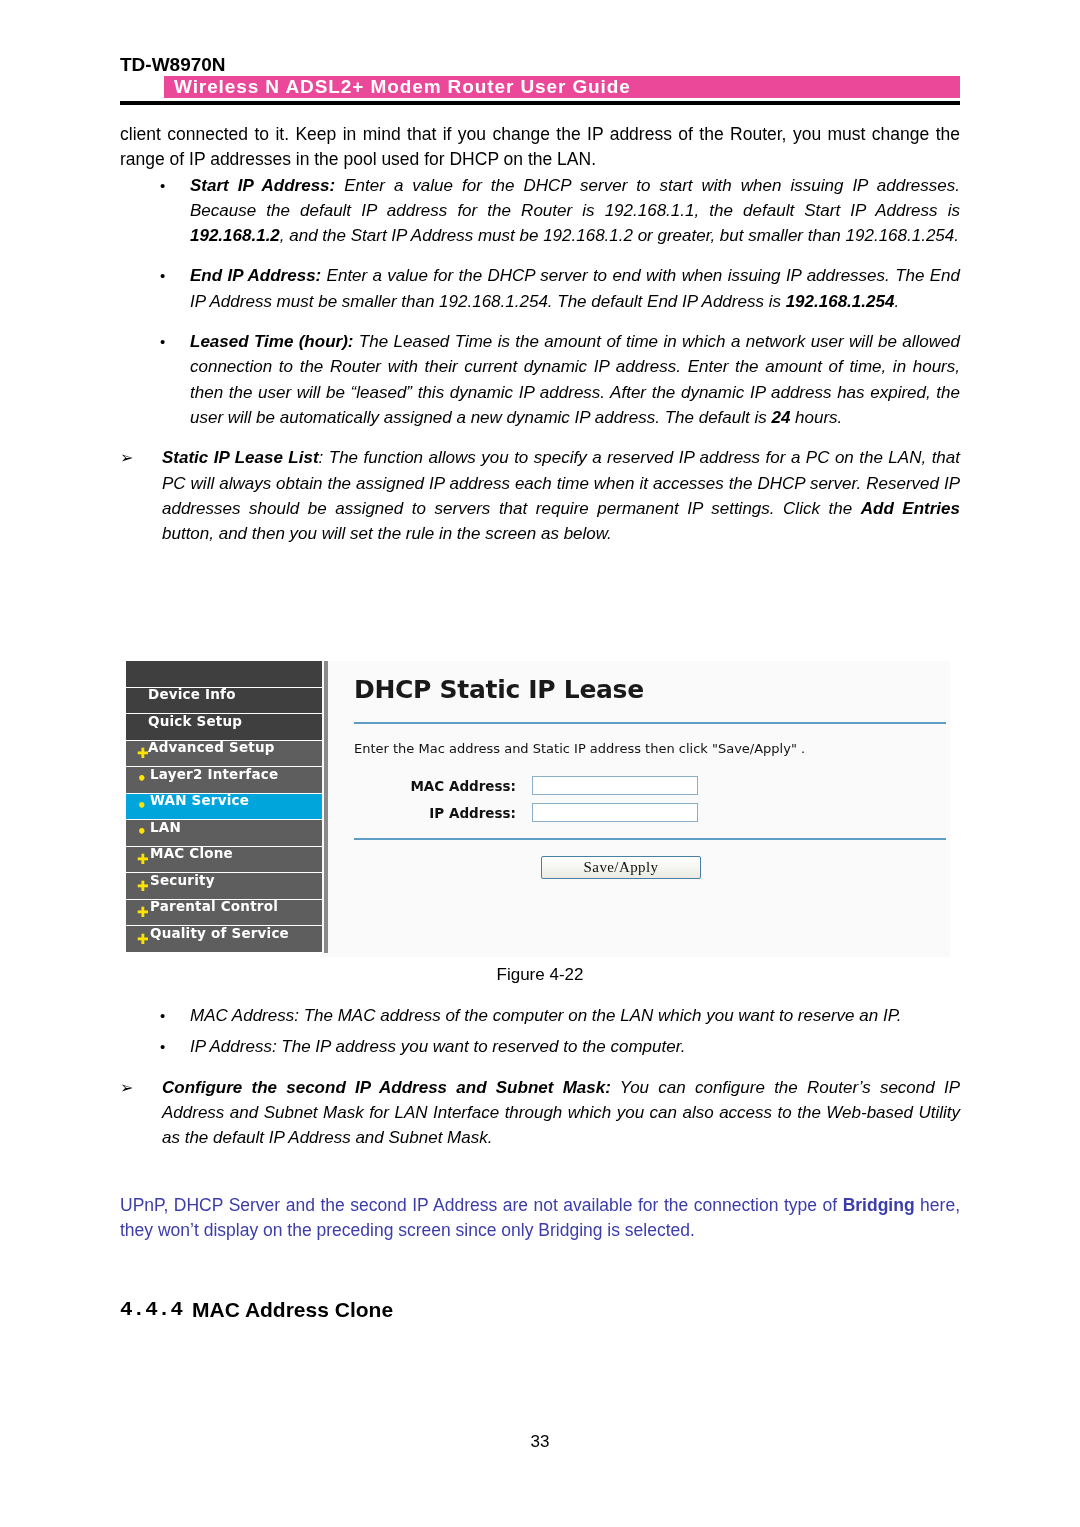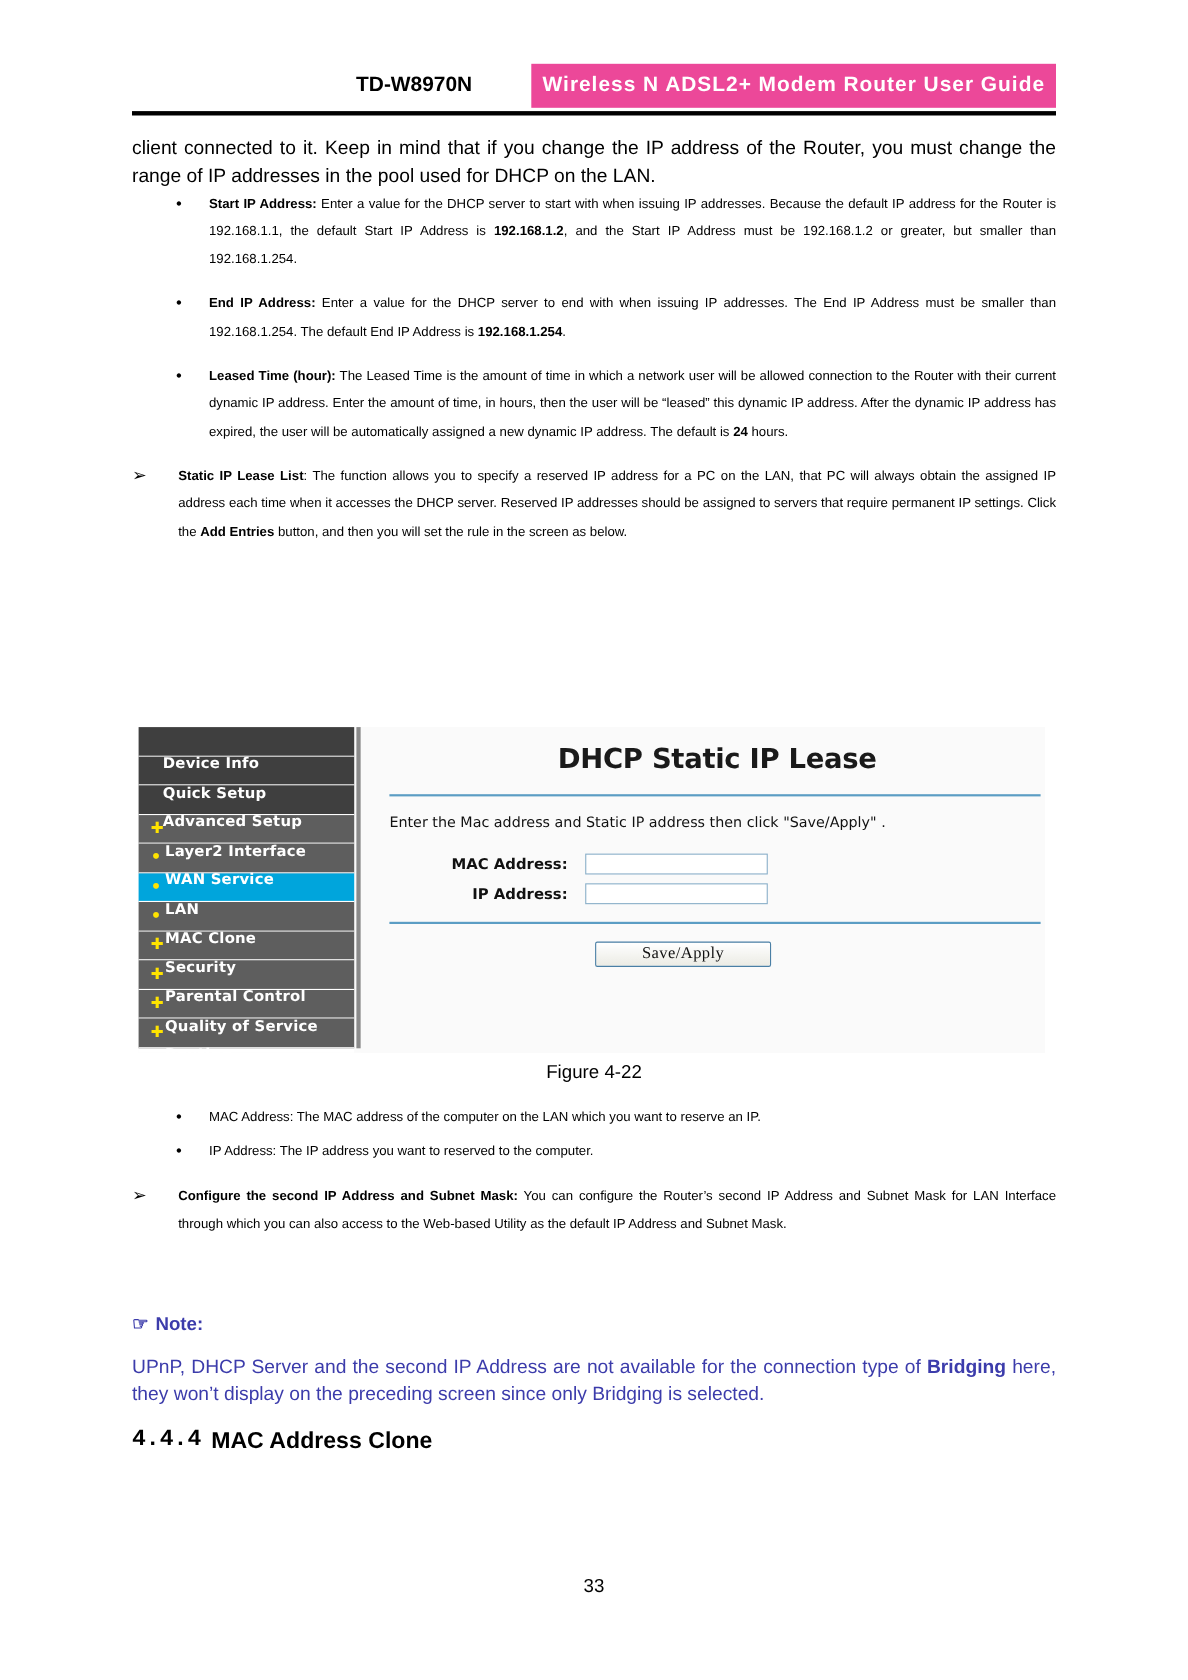--- a/index.html
+++ b/index.html
@@ -29,20 +29,21 @@
     left: 120px;
     top: 58px;
     width: 840px;
     height: 44px;
   }
   .header-inner {
     display: flex;
     align-items: stretch;
     justify-content: flex-end;
     height: 40px;
+    flex-direction: column;
   }
   .model {
     font-size: 19px;
     font-weight: bold;
     letter-spacing: 0px;
     color: #000;
     display: flex;
     align-items: center;
     padding-right: 10px;
     white-space: nowrap;
@@ -94,24 +95,25 @@
   .bullet-mark {
     width: 30px;
     flex: 0 0 30px;
     font-size: 17.5px;
     line-height: 25.3px;
     text-align: left;
   }
   .bullet-mark.dot { font-size: 15px; }
   .bullet-body {
     flex: 1 1 auto;
-    font-size: 12px;
+    font-size: 17px;
     line-height: 25.3px;
     text-align: justify;
     text-justify: inter-word;
+    font-style: italic;
   }
   .bullet-body b { font-weight: bold; }
   .arrow-mark {
     width: 42px;
     flex: 0 0 42px;
     font-size: 16px;
     line-height: 25.3px;
   }
 
   .tight { margin-bottom: 6px; }
@@ -192,21 +194,20 @@
     position: relative;
     padding: 0 0 0 26px;
   }
   .ui-title {
     font-size: 25px;
     font-weight: bold;
     color: #1a1a1a;
     margin-top: 14px;
     font-family: "DejaVu Sans", sans-serif;
     letter-spacing: -0.3px;
-    text-align: center;
   }
   .ui-hr {
     height: 2px;
     background: #5b9dc4;
     margin-top: 18px;
     margin-right: 4px;
   }
   .ui-desc {
     font-size: 13px;
     color: #111;
@@ -460,21 +461,20 @@
     </div>
 
     <div class="bullet-row">
       <div class="arrow-mark">➢</div>
       <div class="bullet-body"><b>Configure the second IP Address and Subnet Mask:</b><span> You can configure the Router’s second IP Address and Subnet Mask for LAN Interface through which you can also access to the Web-based Utility as the default IP Address and Subnet Mask.</span></div>
     </div>
 
   </div>
 
   <div class="note">
-    <div class="note-head"><span class="note-hand">☞</span><span>Note:</span></div>
     <div class="note-body"><span>UPnP, DHCP Server and the second IP Address are not available for the connection type of </span><b>Bridging</b><span> here, they won’t display on the preceding screen since only Bridging is selected.</span></div>
   </div>
 
   <div class="section-head">
     <div class="section-num">4.4.4</div>
     <div>MAC Address Clone</div>
   </div>
 
   <div class="page-number">33</div>
 

